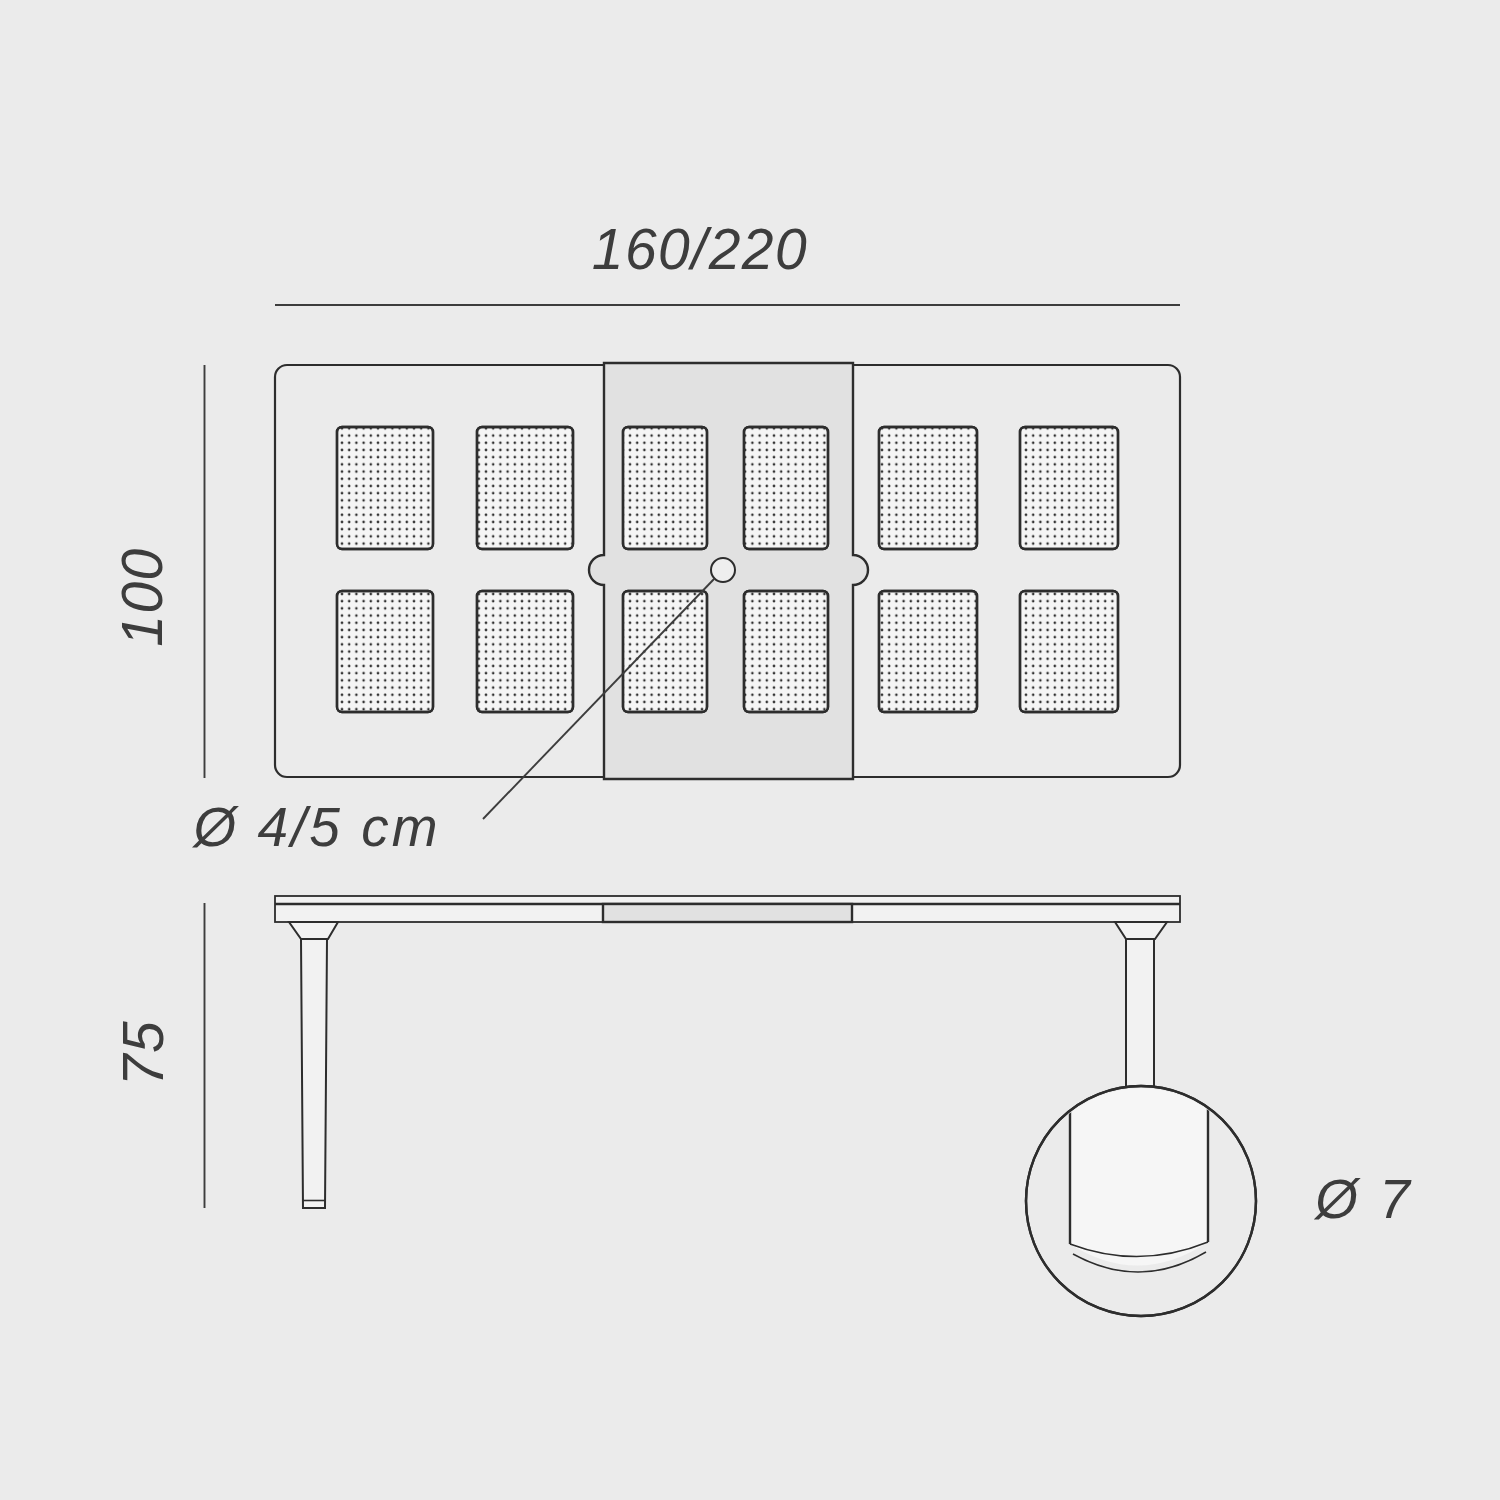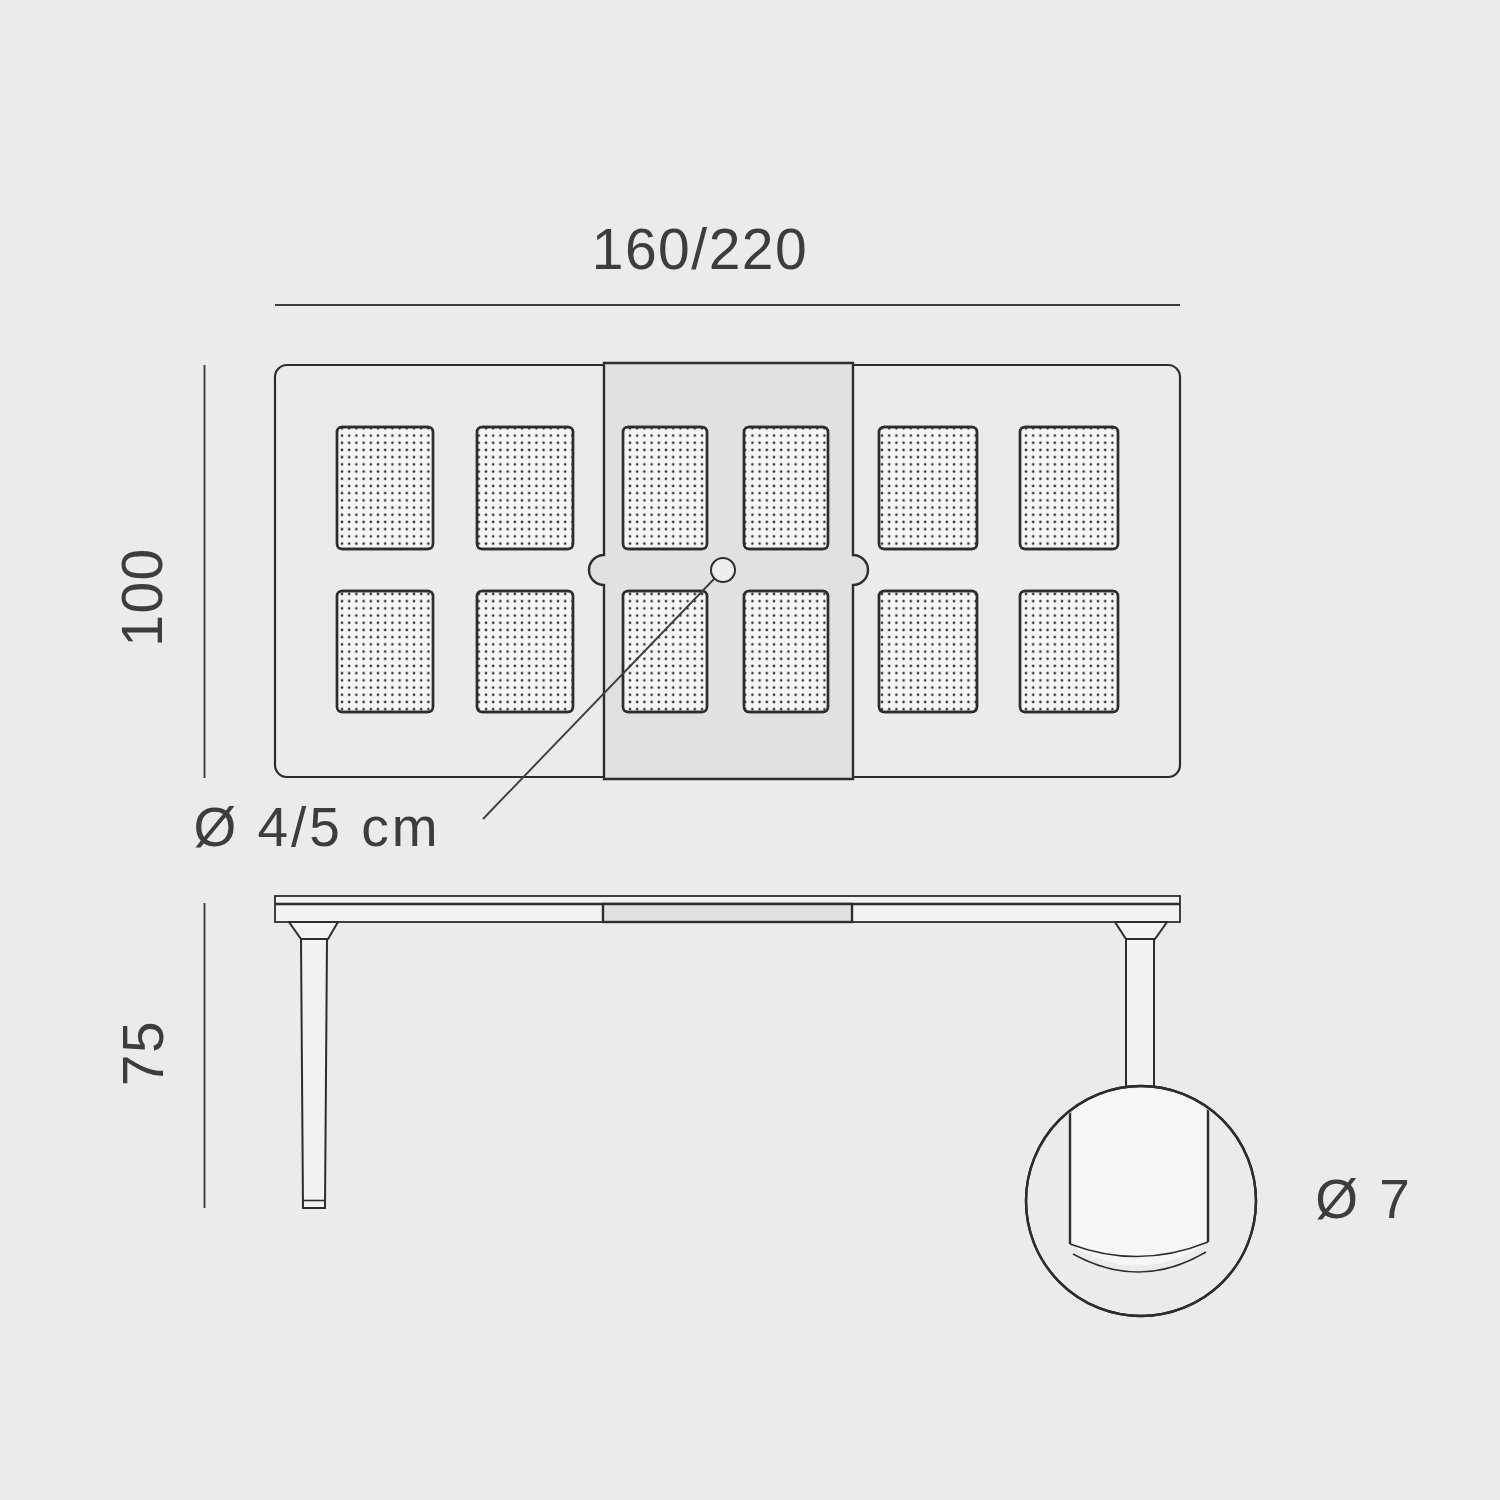--- a/index.html
+++ b/index.html
@@ -6,21 +6,21 @@
     --background:#ebebeb;
     --line:#2d2d2d;
     --text:#3d3d3d;
     --leaf:#e1e1e1;
     --panel:#f5f5f5;
     --surface:#f2f2f2;
     --dot:#2f2f2f;
     --hole:#eeeeee;
   }
   html,body{margin:0;padding:0;background:var(--background);}
-  .stage{width:1500px;height:1500px;position:relative;background:var(--background);overflow:hidden;}
+  .stage{width:1500px;height:1500px;position:relative;background:var(--background);overflow:hidden;font-style:italic;}
   svg{display:block;}
   .outline{fill:var(--background);stroke:var(--line);stroke-width:2.2;}
   .leaf{fill:var(--leaf);stroke:var(--line);stroke-width:2.4;}
   .panel{fill:var(--panel);stroke:var(--line);stroke-width:2.4;}
   .paneldots{stroke:var(--line);stroke-width:2.4;}
   .dim{stroke:var(--text);stroke-width:1.9;fill:none;}
   .thick{stroke:var(--line);stroke-width:2.4;fill:none;}
   .thin{stroke:var(--line);stroke-width:1.6;fill:none;}
   .surf{fill:var(--surface);stroke:var(--line);stroke-width:1.8;}
   .surf2{fill:var(--surface);stroke:var(--line);stroke-width:2;}

